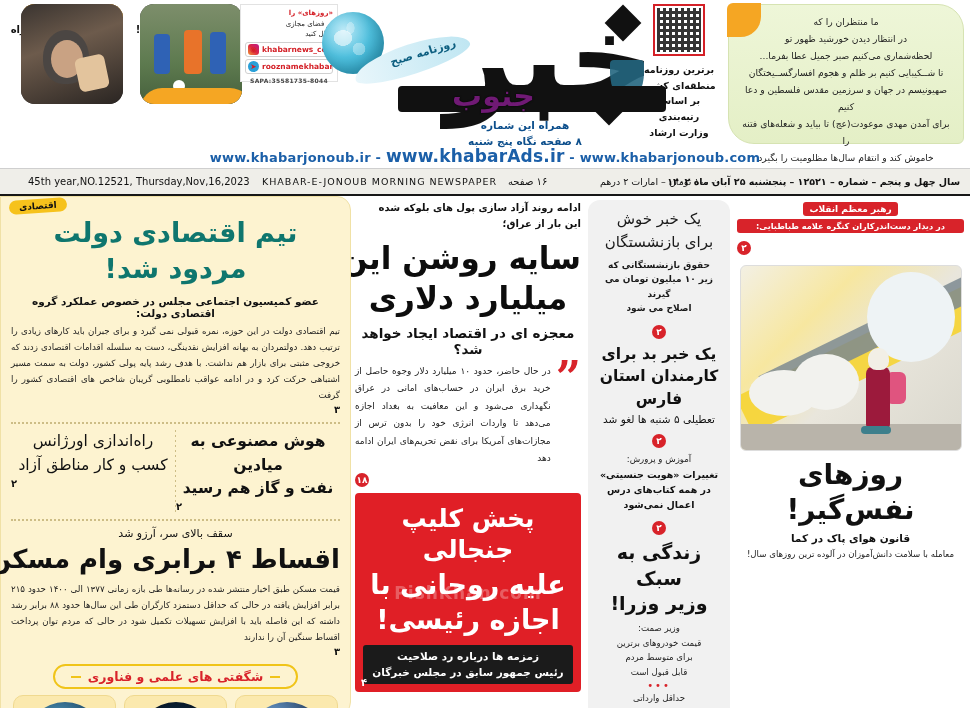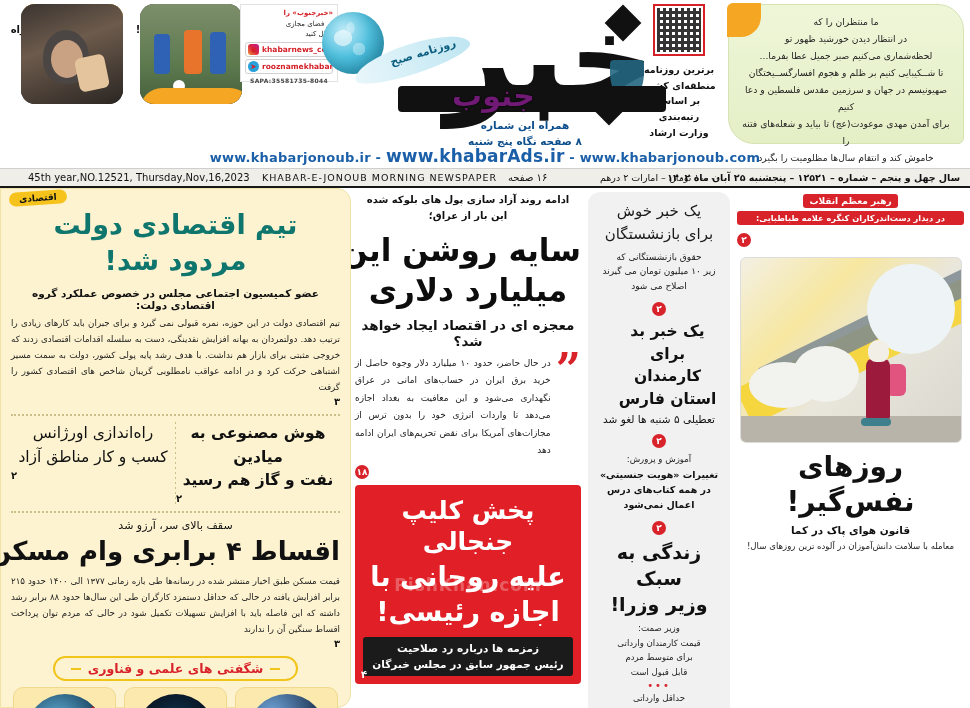--- a/index.html
+++ b/index.html
@@ -165,21 +165,21 @@
   .urlline {
     position: absolute; left: 0; top: 146px; width: 970px;
     text-align: center; direction: ltr;
     font-size: 13px; font-weight: bold; color: #1b5fa8;
     letter-spacing: .2px;
   }
   .urlline .big { font-size: 17px; }
 
   
   .infobar {
-    position: relative; width: 970px; height: 20px;
+    position: relative; width: 970px; height: 28px;
     background: #efeee9; border-top: 1px solid #cfcfcf; border-bottom: 2px solid #171717;
     display: flex; align-items: center;
     font-size: 9px; color: #111; direction: ltr;
   }
   .ib-en-left { position:absolute; left: 28px; font-size: 10px; }
   .ib-en-mid { position:absolute; left: 262px; font-size: 9.5px; letter-spacing: 1px; }
   .ib-pages  { position:absolute; left: 508px; font-size: 10px; direction: rtl; }
   .ib-price  { position:absolute; left: 600px; font-size: 9.5px; direction: rtl; }
   .ib-fa     { position:absolute; right: 10px; font-size: 9.5px; direction: rtl; font-weight:bold;}
 
@@ -262,36 +262,36 @@
 
   
   .grayblock {
     background:#f1f1f1; border-radius: 12px; padding: 8px 6px; direction: rtl;
     text-align:center;
   }
   .m2-h-thin {
     font-size: 15px; color:#1a1a1a; line-height:1.5; font-weight:normal;
   }
   .m2-sub {
-    font-size: 9px; font-weight:normal; color:#1a1a1a; line-height:1.6; margin-top:5px;
+    font-size: 9px; font-weight:bold; color:#1a1a1a; line-height:1.6; margin-top:5px;
   }
   .m2-h-bold {
-    font-size: 15.5px; font-weight:bold; color:#111; line-height:1.45; margin-top:4px;margin-left:17px;
+    font-size: 15.5px; font-weight:bold; color:#111; line-height:1.45; margin-top:4px;
   }
   .m2-line { font-size: 10.5px; color:#111; margin-top:3px; }
   .m2-small-b { font-size: 9.5px; font-weight:bold; color:#111; line-height:1.6; }
   .m2-big-bold {
     font-size: 19px; font-weight:bold; color:#111; line-height:1.35; margin-top:5px;
   }
   .m2-txt { font-size: 8.6px; color:#222; line-height:1.7; margin-top:4px; }
   .mycenter { text-align:center; margin: 4px 0 2px; }
 
   
   .c-kicker {
-    direction: rtl; text-align:center; font-size: 10px; font-weight:bold;
+    direction: rtl; font-size: 10px; font-weight:bold;
     color:#111; line-height:1.6; margin-bottom: 6px;
   }
   .c-headline {
     direction: rtl; text-align:center; color:#0d0d0d;
     font-size: 31px; font-weight:bold; line-height:1.3;
     white-space: nowrap;
   }
   .c-headline .l2 { font-size: 31px; }
   .c-subhead {
     direction: rtl; text-align:center; font-size:13.5px; font-weight:bold;
@@ -425,21 +425,21 @@
       </div>
       <div class="mh-cap">
         <span>شهر راز برد</span><br>
         <span>صدرا از دست رفت!</span>
       </div>
       <div class="mh-pg">۱۶</div>
     </div>
 
     <div class="social-box">
       <div class="social-l1">
-        <b>«خبرجنوب» را</b><br>
+        <b>«روزهای» را</b><br>
         <span>در فضای مجازی</span><br>
         <span>دنبال کنید</span>
       </div>
       <div class="social-row">
         <span class="sico ig">◉</span>
         <span>khabarnews_com</span>
       </div>
       <div class="social-row">
         <span class="sico tg">➤</span>
         <span>rooznamekhabar</span>
@@ -559,21 +559,21 @@
           <div class="mycenter"><span class="pgnum">۲</span></div>
         </div>
 
         <div>
           <div class="m2-big-bold">
             <span>زندگی به سبک</span><br>
             <span>وزیر وزرا!</span>
           </div>
           <div class="m2-txt">
             <span>وزیر صمت:</span><br>
-            <span>قیمت کارمندان وارداتی</span><br>
+            <span>قیمت خودروهای برترین</span><br>
             <span>برای متوسط مردم</span><br>
             <span>قابل قبول است</span>
           </div>
           <div class="dots3">•••</div>
           <div class="m2-txt" style="margin-top:0">
             <span>حداقل وارداتی</span><br>
             <span>یک میلیارد و ۸۰۰ میلیون تومانی</span><br>
             
           </div>
 

